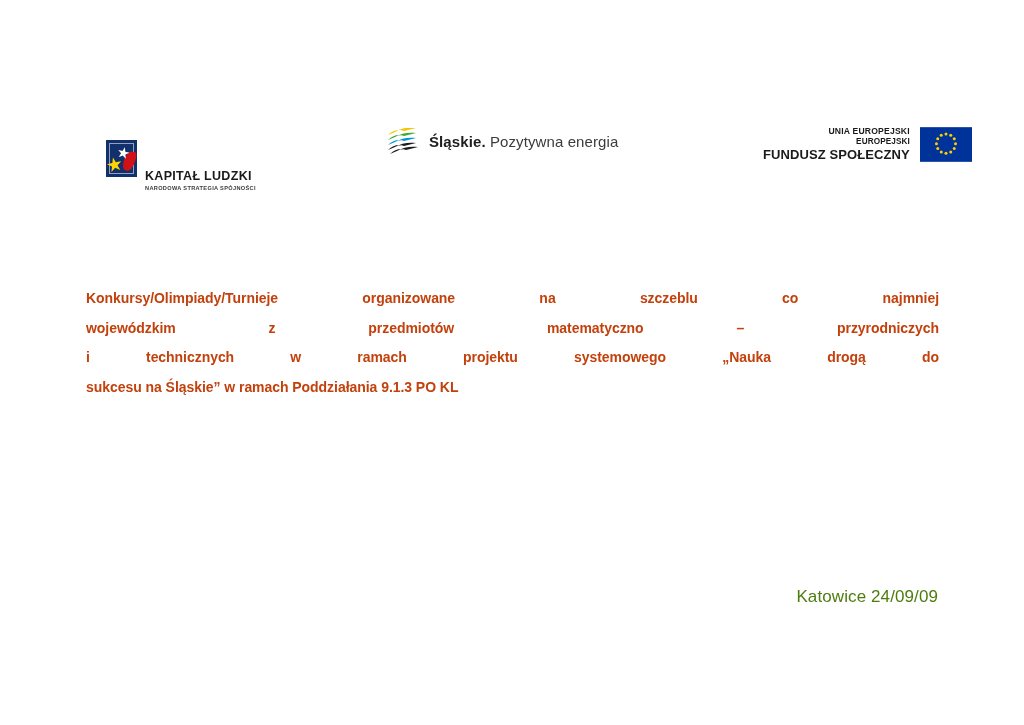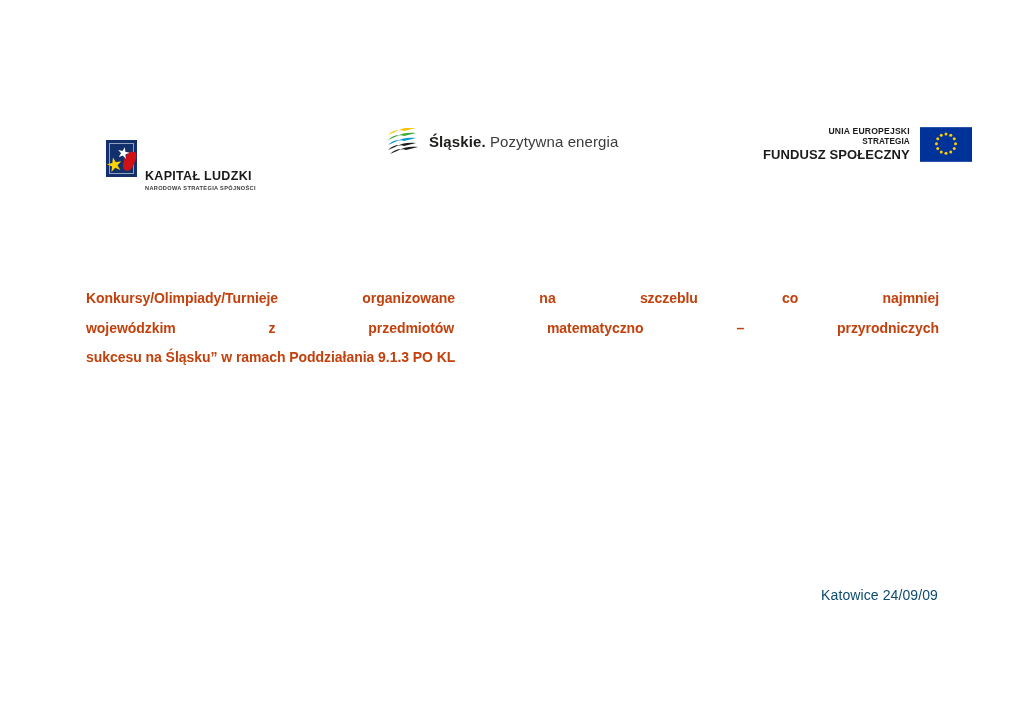--- a/index.html
+++ b/index.html
@@ -184,23 +184,23 @@
     text-align-last: left;
   }
 
   
   .footer-date {
     position: absolute;
     left: 0;
     top: 587px;
     width: 938px;
     text-align: right;
-    font-size: 14px;
+    font-size: 17px;
     font-weight: normal;
-    color: #0c4a6e;
+    color: #4d7c0f;
     letter-spacing: 0.1px;
   }
 </style>
 </head>
 <body>
 
 <div class="slide">
 
   <div class="logo-bar">
 
@@ -226,21 +226,21 @@
         <path d="M3,26 C8,21 14,20 19,22 L31,19 C24,18 16,19 10,23 Z" fill="#1d1d1b"></path>
       </svg>
       <div class="sl-text">
         <span class="sl-bold">Śląskie.</span><span class="sl-light">&nbsp;</span><span class="sl-light">Pozytywna energia</span>
       </div>
     </div>
 
     <div class="eu-logo">
       <div class="eu-text">
         <div class="eu-l1">UNIA EUROPEJSKI</div>
-        <div class="eu-l2">STRATEGIA</div>
+        <div class="eu-l2">EUROPEJSKI</div>
         <div class="eu-l3">FUNDUSZ SPOŁECZNY</div>
       </div>
       <svg class="eu-flag" viewBox="0 0 90 60">
         <rect x="0" y="0" width="90" height="60" fill="#003399"></rect>
         <g fill="#ffcc00">
           <circle cx="45" cy="12" r="2.6"></circle>
           <circle cx="53.25" cy="14.2" r="2.6"></circle>
           <circle cx="59.3" cy="20.25" r="2.6"></circle>
           <circle cx="61.5" cy="28.5" r="2.6"></circle>
           <circle cx="59.3" cy="36.75" r="2.6"></circle>
@@ -253,18 +253,19 @@
           <circle cx="36.75" cy="14.2" r="2.6"></circle>
         </g>
       </svg>
     </div>
 
   </div>
 
   <div class="title-block">
     <span class="tline">Konkursy/Olimpiady/Turnieje organizowane na szczeblu co najmniej</span>
     <span class="tline">wojewódzkim z przedmiotów matematyczno – przyrodniczych</span>
-    <span class="tline tline-last">sukcesu na Śląsku” w ramach Poddziałania 9.1.3 PO KL</span>
+    <span class="tline">i technicznych w  ramach projektu systemowego „Nauka drogą do</span>
+    <span class="tline tline-last">sukcesu na Śląskie” w ramach Poddziałania 9.1.3 PO KL</span>
   </div>
 
   <div class="footer-date">Katowice 24/09/09</div>
 
 </div>
 
 </body></html>

